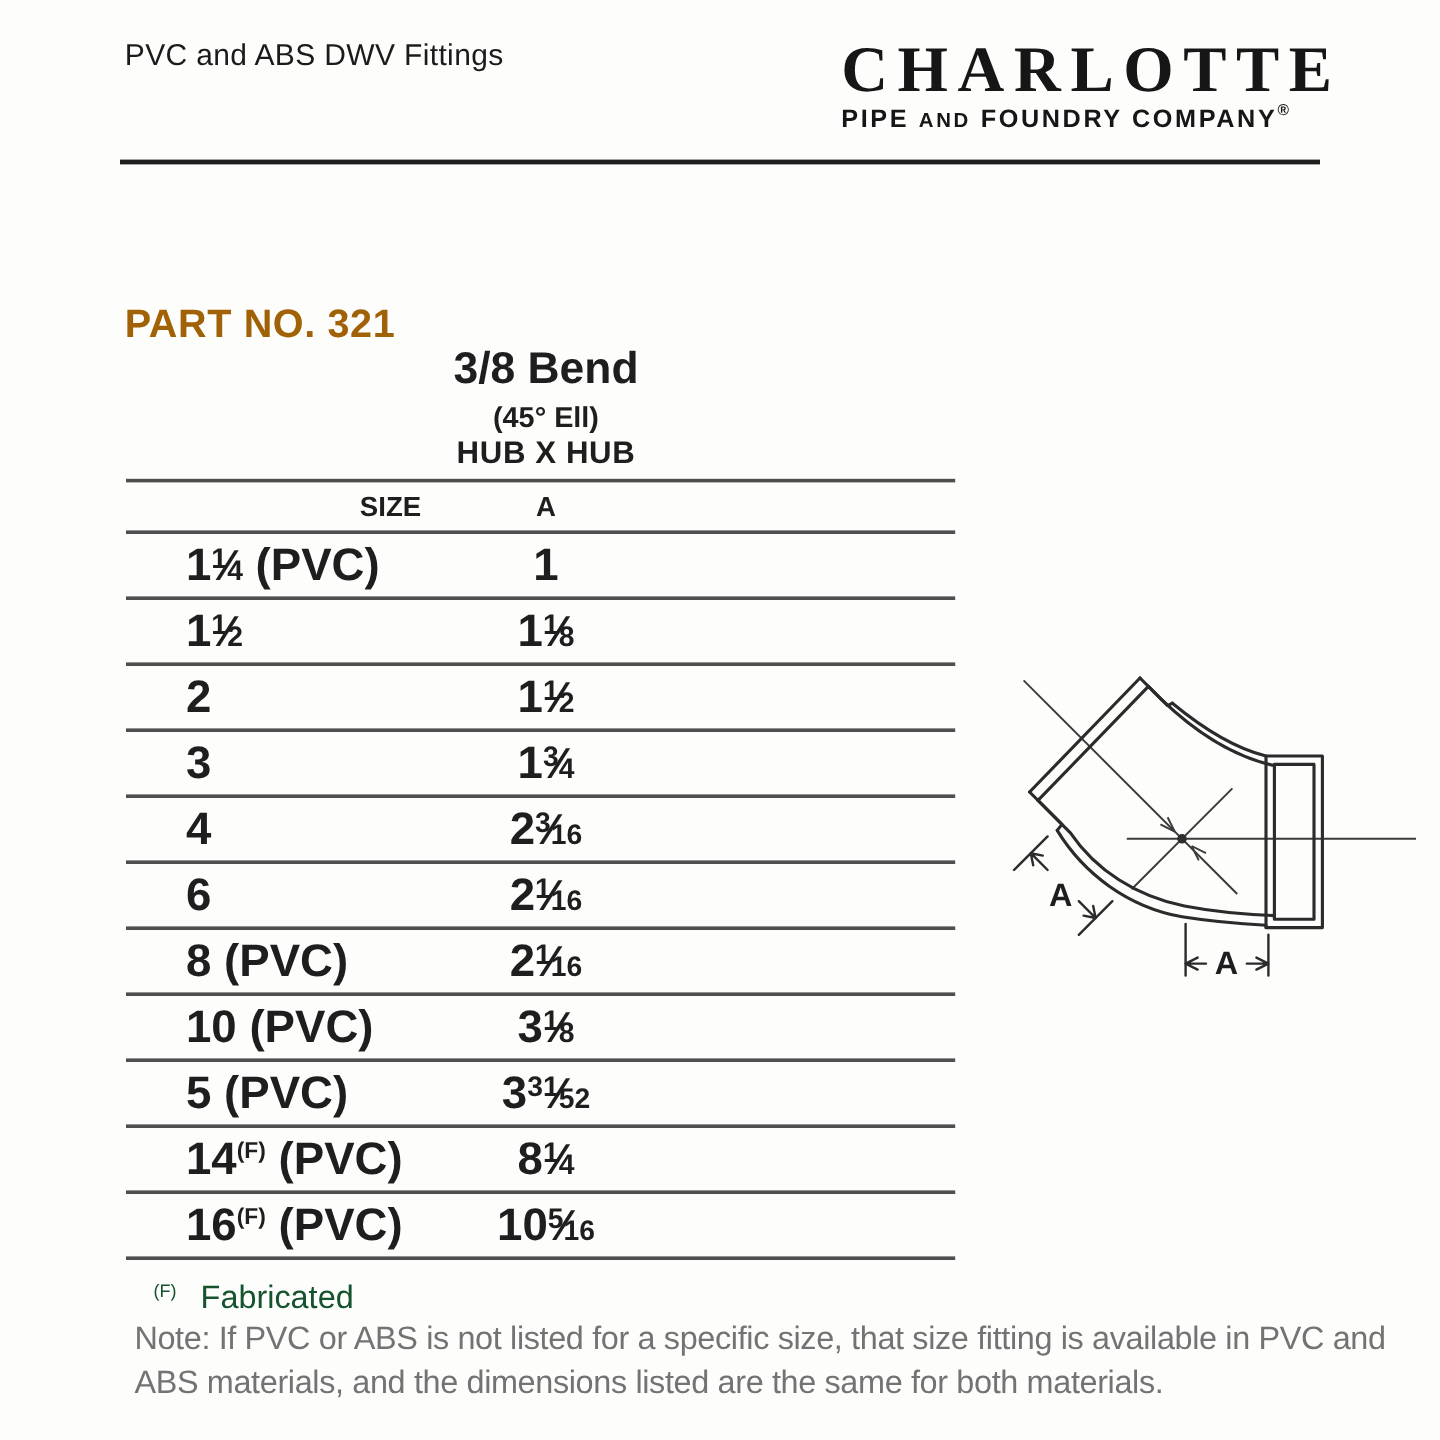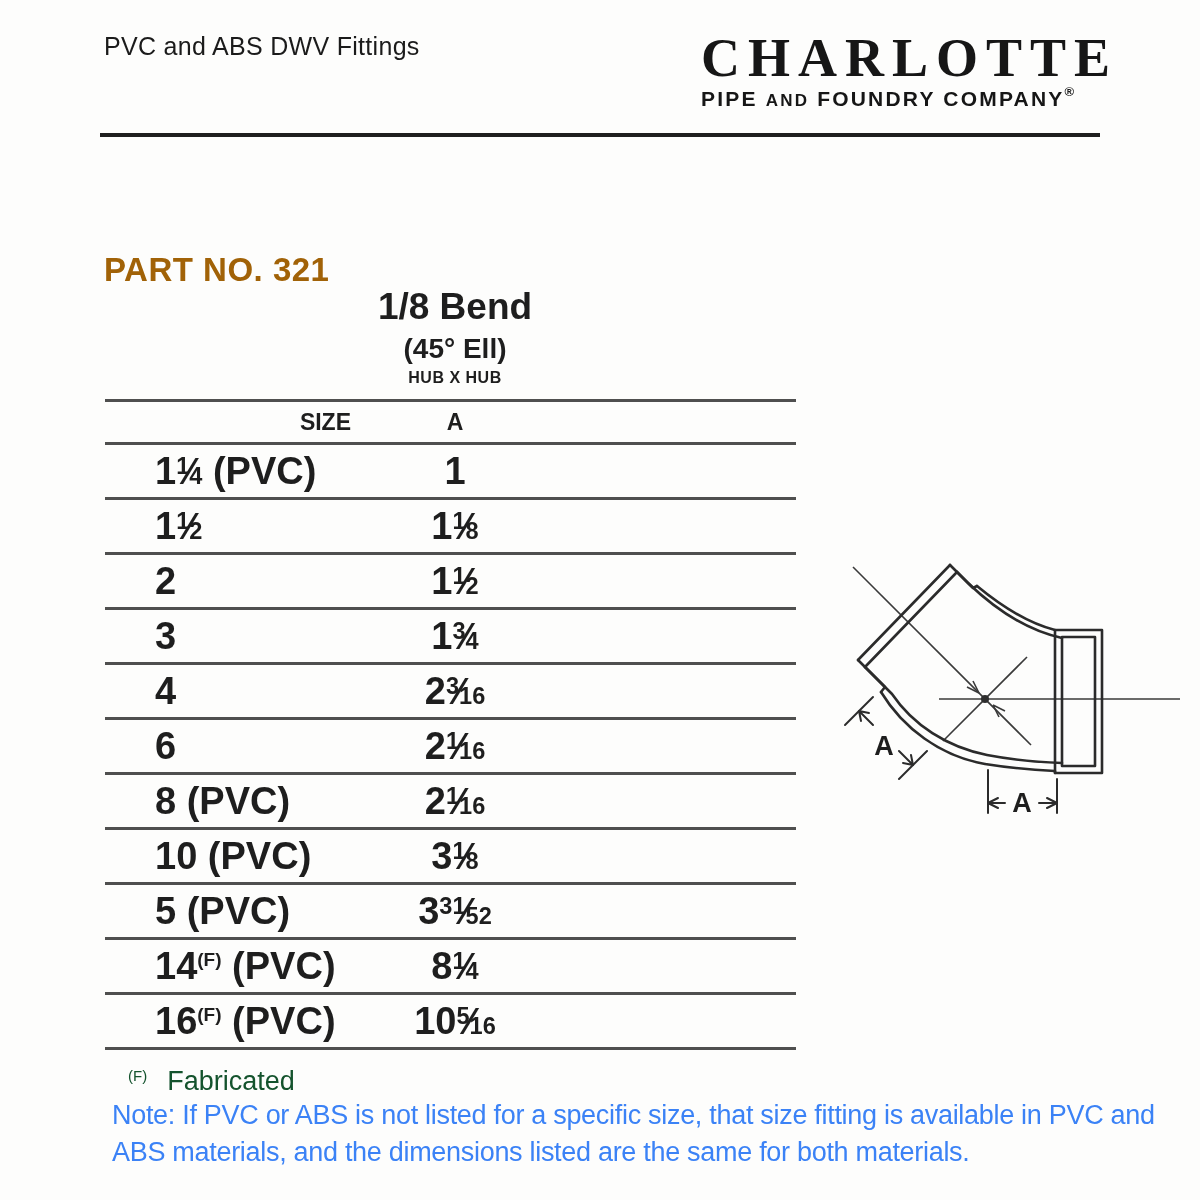--- a/index.html
+++ b/index.html
@@ -36,22 +36,22 @@
 
   
   .part-no{
     position:absolute;left:104px;top:203px;
     font-size:33px;font-weight:bold;letter-spacing:.5px;color:#a16207;margin-top:48px;
   }
   .product-block{
     position:absolute;left:255px;top:285px;width:400px;text-align:center;
   }
   .product-title{font-size:37px;font-weight:bold;line-height:44px;}
-  .product-ell{font-size:28px;font-weight:bold;line-height:29px;margin-top:5px;}
-  .product-conn{font-size:16px;font-weight:bold;line-height:29px;letter-spacing:.5px;}
+  .product-ell{font-size:24px;font-weight:bold;line-height:29px;margin-top:5px;}
+  .product-conn{font-size:26px;font-weight:bold;line-height:29px;letter-spacing:.5px;}
 
   
   .size-table{
     position:absolute;left:105px;top:399px;width:691px;
     border-top:3px solid #4f4f4f;
   }
   .thead{
     position:relative;height:40px;line-height:40px;
     border-bottom:3px solid #4f4f4f;
     font-size:23px;font-weight:bold;
@@ -78,42 +78,42 @@
     font-family:"Liberation Sans", sans-serif;
     font-size:27px;font-weight:bold;fill:#1e1e1e;
   }
 
   
   .fab-line{position:absolute;left:128px;top:1066px;font-size:27px;color:#14532d;}
   .fab-marker{font-size:15px;position:relative;top:-9px;}
   .fab-text{margin-left:20px;}
   .note{
     position:absolute;left:112px;top:1097px;
-    font-size:27px;line-height:37px;color:#3b82f6;letter-spacing:-.3px;
+    font-size:27px;line-height:37px;color:#737373;letter-spacing:-.3px;
     white-space:nowrap;
   }
 </style>
 </head>
 <body>
 
 <div class="page">
 
   <div class="doc-heading">PVC and ABS DWV Fittings</div>
 
   <div class="logo">
     <span class="logo-name">CHARLOTTE</span>
     <span class="logo-tagline"><span>PIPE</span> <span class="small-and">AND</span> <span>FOUNDRY COMPANY</span><span class="logo-reg">®</span></span>
   </div>
 
   <div class="header-rule"></div>
 
   <div class="part-no">PART NO. 321</div>
 
   <div class="product-block">
-    <div class="product-title">1/8 Bend</div>
+    <div class="product-title">3/8 Bend</div>
     <div class="product-ell">(45° Ell)</div>
     <div class="product-conn">HUB X HUB</div>
   </div>
 
   <div class="size-table">
     <div class="thead">
       <span class="th-size">SIZE</span>
       <span class="th-a">A</span>
     </div>
     <div>

